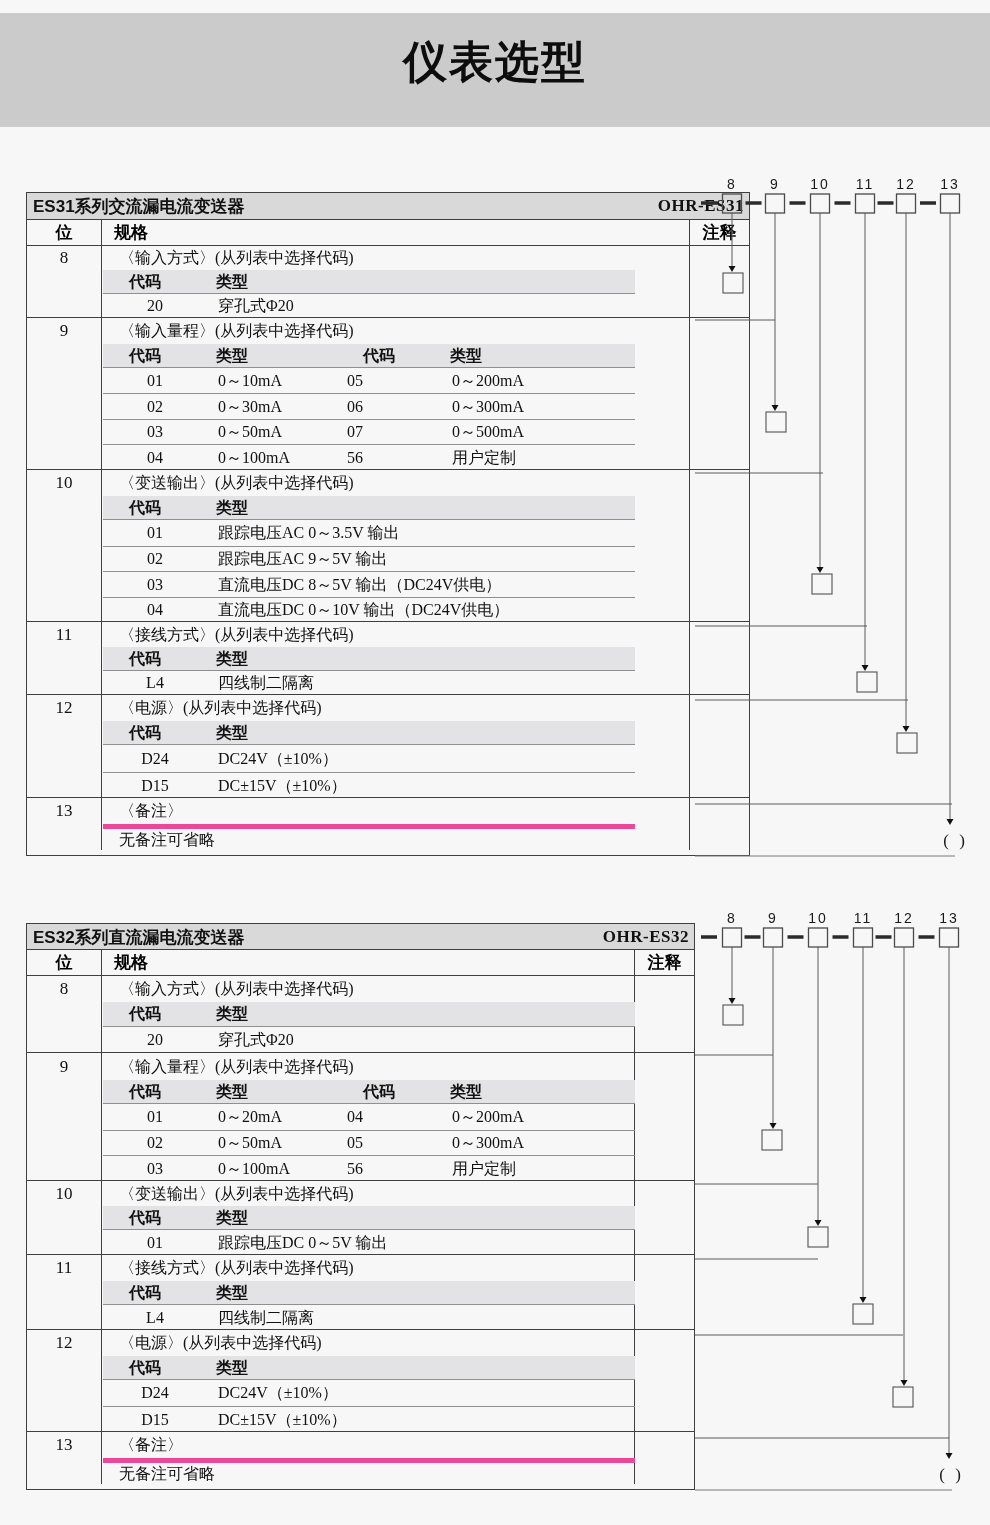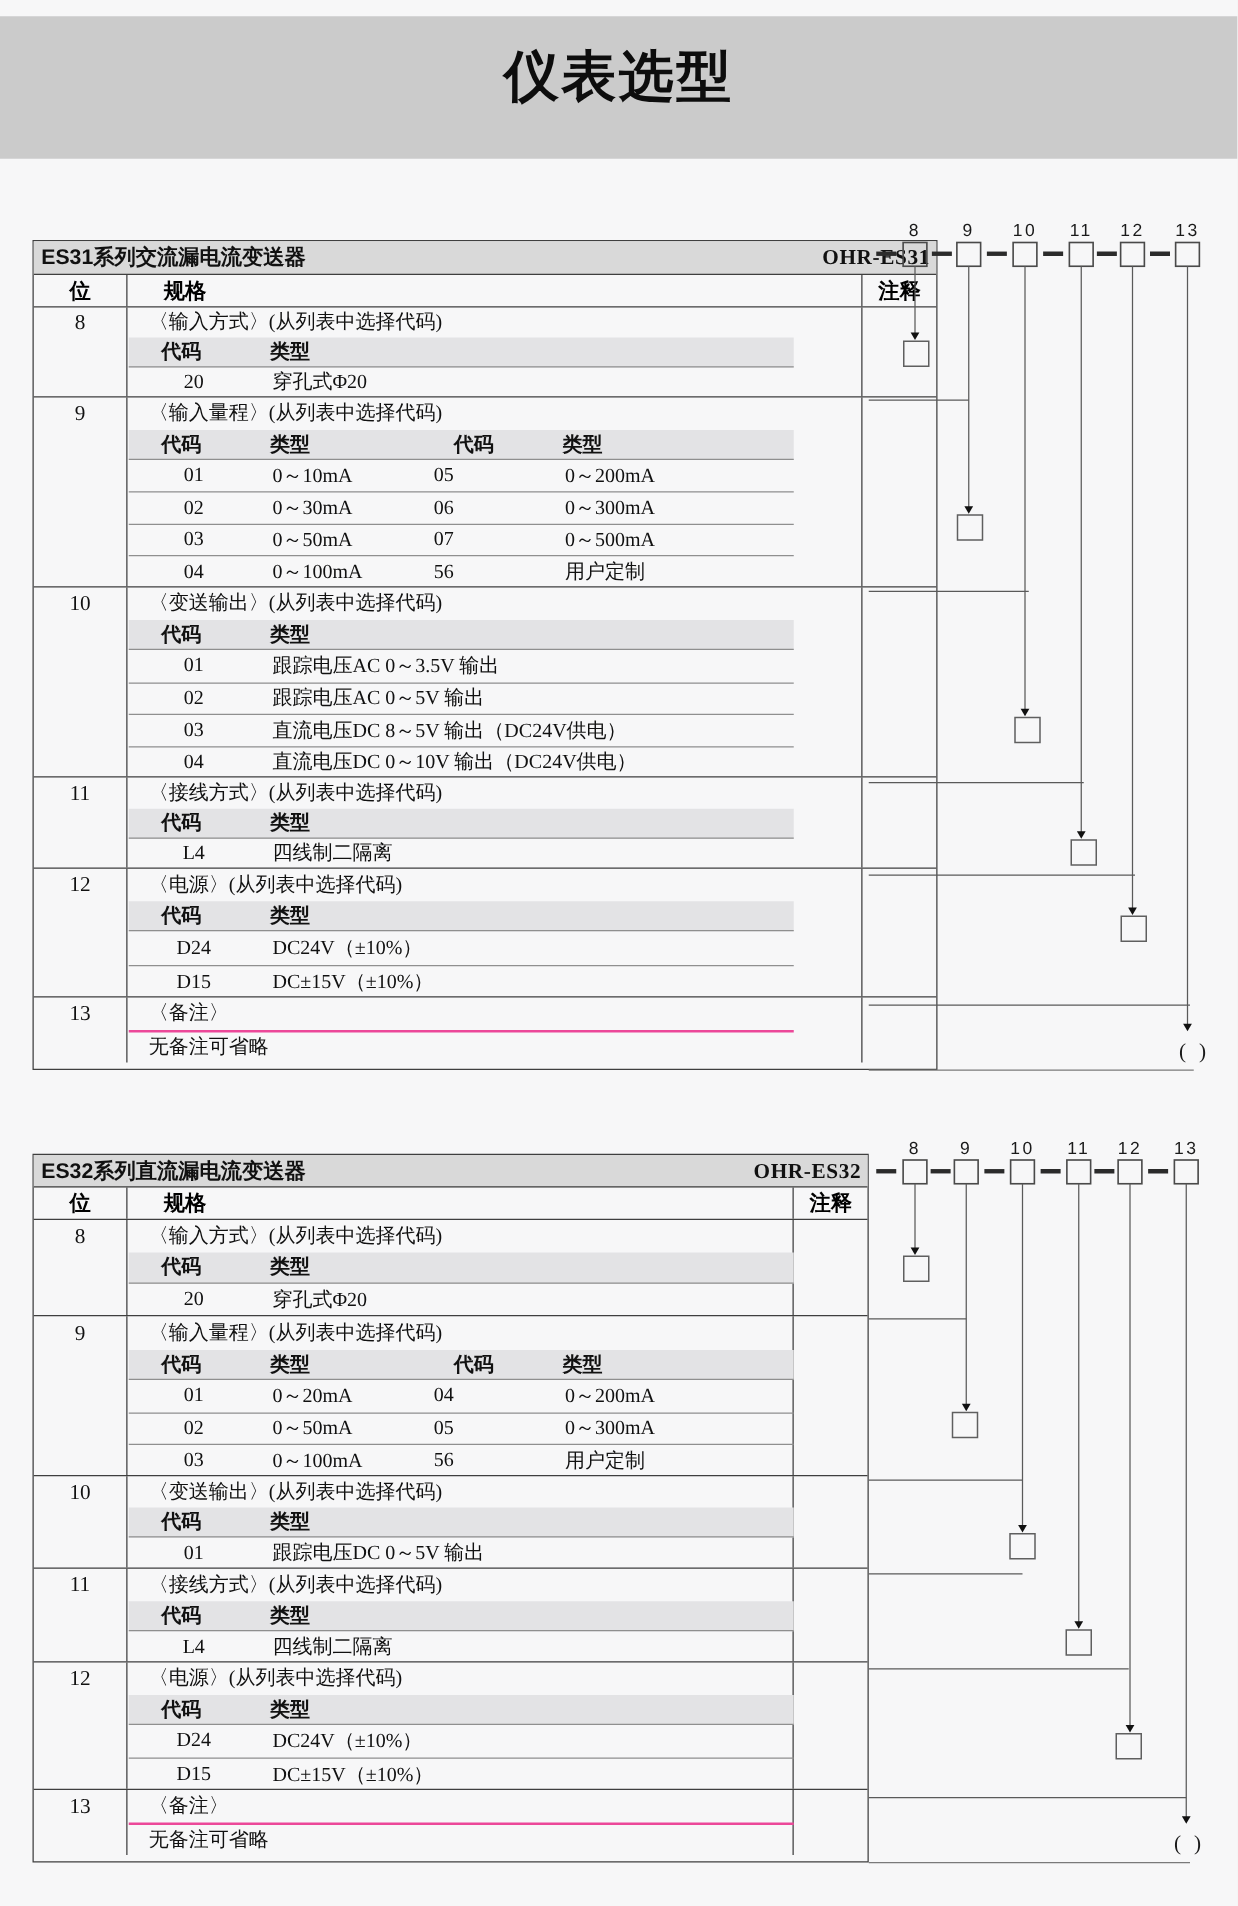--- a/index.html
+++ b/index.html
@@ -15,27 +15,27 @@
   .hrow{position:relative;border-bottom:1px solid #3f3f3f;box-sizing:border-box;}
   .rowblock{position:relative;border-bottom:1px solid #3f3f3f;box-sizing:border-box;}
   .rowblock:last-child{border-bottom:none;}
   .poscell{position:absolute;left:0;top:0;bottom:0;border-right:1px solid #3f3f3f;box-sizing:border-box;text-align:center;font-size:17px;color:#111;}
   .notecell{position:absolute;right:0;top:0;bottom:0;border-left:1px solid #3f3f3f;box-sizing:border-box;}
   .specarea{position:absolute;top:0;bottom:0;}
   .line{position:relative;box-sizing:border-box;font-size:16px;color:#111;}
   .line .lbl{position:absolute;left:16px;top:50%;transform:translateY(-50%);white-space:nowrap;}
   .shaded{background:#e3e3e5;border-bottom:1px solid #8f8f8f;font-family:"Liberation Sans","DejaVu Sans",sans-serif;font-weight:bold;}
   .sep{border-top:1px solid #8f8f8f;}
-  .darksep{border-top:2px solid #ec4899;text-align:center;}
+  .darksep{border-top:5px solid #ec4899;text-align:center;}
   .c1{position:absolute;left:22px;width:60px;text-align:center;top:50%;transform:translateY(-50%);}
   .t1{position:absolute;left:115px;top:50%;transform:translateY(-50%);white-space:nowrap;}
   .c2{position:absolute;left:244px;width:60px;text-align:left;top:50%;transform:translateY(-50%);}
   .t2{position:absolute;left:349px;top:50%;transform:translateY(-50%);white-space:nowrap;}
   .hdr-pos{position:absolute;left:0;top:0;bottom:0;border-right:1px solid #3f3f3f;box-sizing:border-box;display:flex;align-items:center;justify-content:center;font-family:"Liberation Sans","DejaVu Sans",sans-serif;font-weight:bold;font-size:17px;}
-  .hdr-spec{position:absolute;top:0;bottom:0;display:flex;align-items:center;font-family:"Liberation Sans","DejaVu Sans",sans-serif;font-weight:bold;font-size:17px;padding-left:28px;box-sizing:border-box;}
+  .hdr-spec{position:absolute;top:0;bottom:0;display:flex;align-items:center;font-family:"Liberation Sans","DejaVu Sans",sans-serif;font-weight:bold;font-size:17px;padding-left:11px;box-sizing:border-box;}
   .hdr-note{position:absolute;right:0;top:0;bottom:0;border-left:1px solid #3f3f3f;box-sizing:border-box;display:flex;align-items:center;justify-content:center;font-family:"Liberation Sans","DejaVu Sans",sans-serif;font-weight:bold;font-size:17px;}
   svg#diagram{position:absolute;left:0;top:0;pointer-events:none;}
   svg text.poslabel{font-family:"Liberation Sans","DejaVu Sans",sans-serif;font-size:14px;fill:#1a1a1a;letter-spacing:2px;}
   svg text.paren{font-family:"Liberation Serif","DejaVu Serif",serif;font-size:17px;fill:#1a1a1a;}
 </style>
 </head>
 <body>
 
 <div id="root">
   <div class="banner">
@@ -118,21 +118,21 @@
             <div class="line shaded" style="height: 24px;">
               <div class="t0" style="position: absolute; top: 50%; transform: translateY(-50%); left: 26px;">代码</div>
               <div class="t1" style="position: absolute; top: 50%; transform: translateY(-50%); left: 113px;">类型</div>
             </div>
             <div class="line" style="height: 26px;">
               <div class="c1">01</div>
               <div class="t1">跟踪电压AC 0～3.5V 输出</div>
             </div>
             <div class="line sep" style="height: 25px;">
               <div class="c1">02</div>
-              <div class="t1">跟踪电压AC 0～5V 输出</div>
+              <div class="t1">跟踪电压AC 9～5V 输出</div>
             </div>
             <div class="line sep" style="height: 26px;">
               <div class="c1">03</div>
               <div class="t1">直流电压DC 8～5V 输出（DC24V供电）</div>
             </div>
             <div class="line sep" style="height: 25px;">
               <div class="c1">04</div>
               <div class="t1">直流电压DC 0～10V 输出（DC24V供电）</div>
             </div>
           </div>

